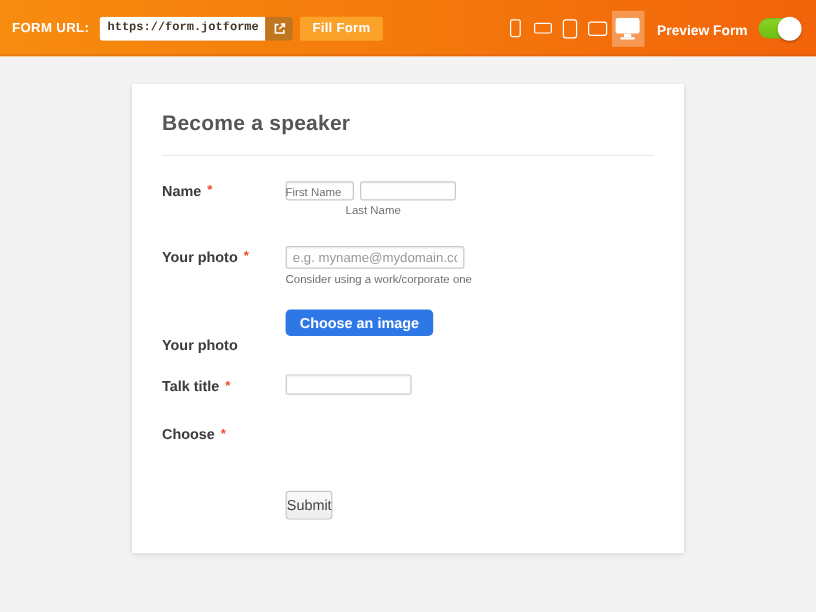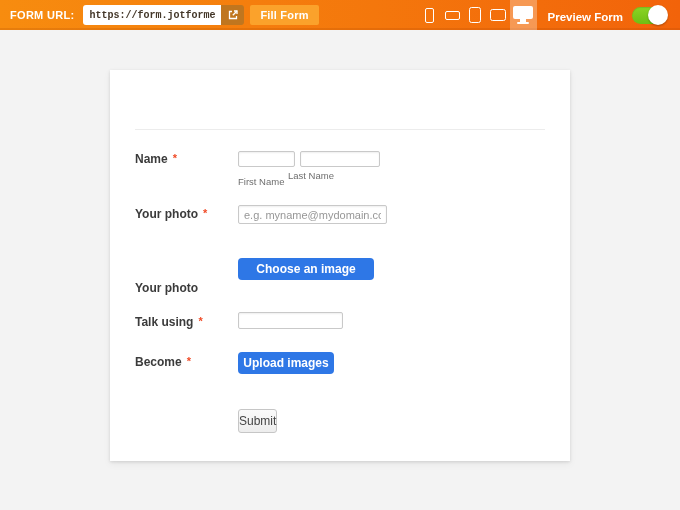--- a/index.html
+++ b/index.html
@@ -6,21 +6,21 @@
   html,body { width:680px; height:510px; }
   body {
     position:relative;
     background:#F3F3F3;
     font-family:"Liberation Sans", sans-serif;
     overflow:hidden;
   }
 
   
   .topbar {
-    position:absolute; top:0; left:0; width:680px; height:30px;
+    position:absolute; top:0; left:0; width:680px; height:47px;
     background:linear-gradient(90deg,#F78C0F 0%,#F4770C 55%,#F2630A 100%);
     box-shadow: inset 0 -2px 0 rgba(160,60,0,0.18);
     display:flex; align-items:center;
     padding:0 10px 0 10px;
   }
   .form-url-label {
     color:#fff; font-weight:bold; font-size:11px; letter-spacing:0.3px;
     margin-right:9px; white-space:nowrap;
   }
   .url-group { display:flex; height:20px; border-radius:3px; overflow:hidden; }
@@ -154,44 +154,45 @@
   </div>
 
   <span class="preview-label">Preview Form</span>
   <div class="toggle">
     <div class="toggle-knob"></div>
   </div>
 </div>
 
 <div class="card">
 
+  <div class="form-title">Become a speaker</div>
   <div class="divider"></div>
 
   <div class="field-label" style="top:82px;">
     <span>Name</span><span class="req">*</span>
   </div>
   <input class="txt-input" style="left: 128px; top: 81px; width: 57px; height: 16px;" type="text">
   <input class="txt-input" style="left: 190px; top: 81px; width: 80px; height: 16px;" type="text">
-  <div class="sublabel" style="left:128px; top:106px;">First Name</div>
+  <div class="sublabel" style="left:128px; top:85px;">First Name</div>
   <div class="sublabel" style="left:178px; top:100px;">Last Name</div>
 
   <div class="field-label" style="top:137px;">
     <span>Your photo</span><span class="req">*</span>
   </div>
   <input class="txt-input" style="left: 128px; top: 135px; width: 149px; height: 19px;" type="text" placeholder="e.g. myname@mydomain.com">
+  <div class="sublabel" style="left:128px; top:158px;">Consider using a work/corporate one</div>
 
   <div class="field-label" style="top:191px;margin-top:20px;">
     <span>Your photo</span>
   </div>
-  <button class="blue-btn" style="left:128px; top:188px; width:136px;">Choose an image</button>
+  <button class="blue-btn" style="left:128px; top:188px; width:123px;">Choose an image</button>
 
   <div class="field-label" style="top:245px;">
-    <span>Talk using</span><span class="req">*</span>
+    <span>Talk title</span><span class="req">*</span>
   </div>
   <input class="txt-input" style="left: 128px; top: 242px; width: 105px; height: 17px;" type="text">
 
   <div class="field-label" style="top:285px;">
-    <span>Become</span><span class="req">*</span>
+    <span>Choose</span><span class="req">*</span>
   </div>
-  <button class="blue-btn" style="left:128px; top:282px; width:96px;">Upload images</button>
 
   <button class="submit-btn">Submit</button>
 </div>
 
 </body></html>

